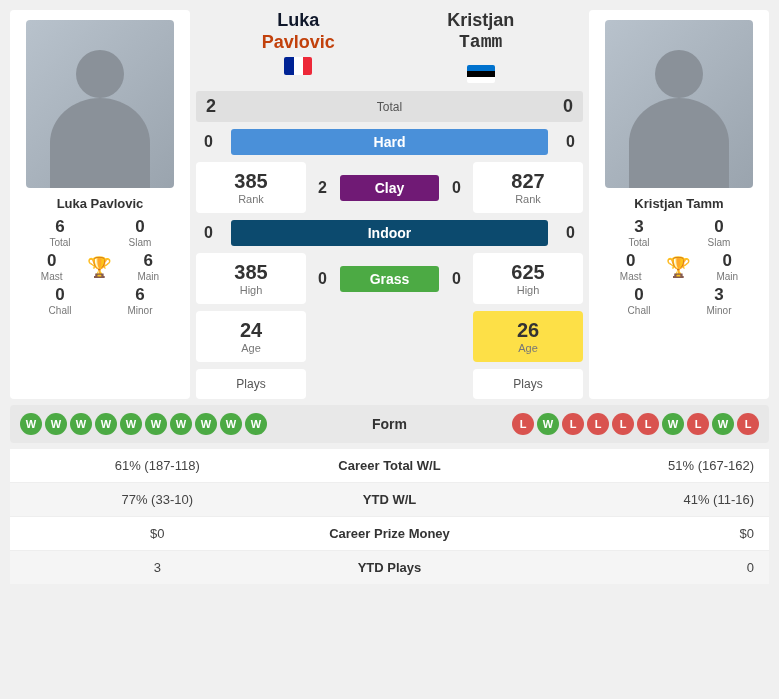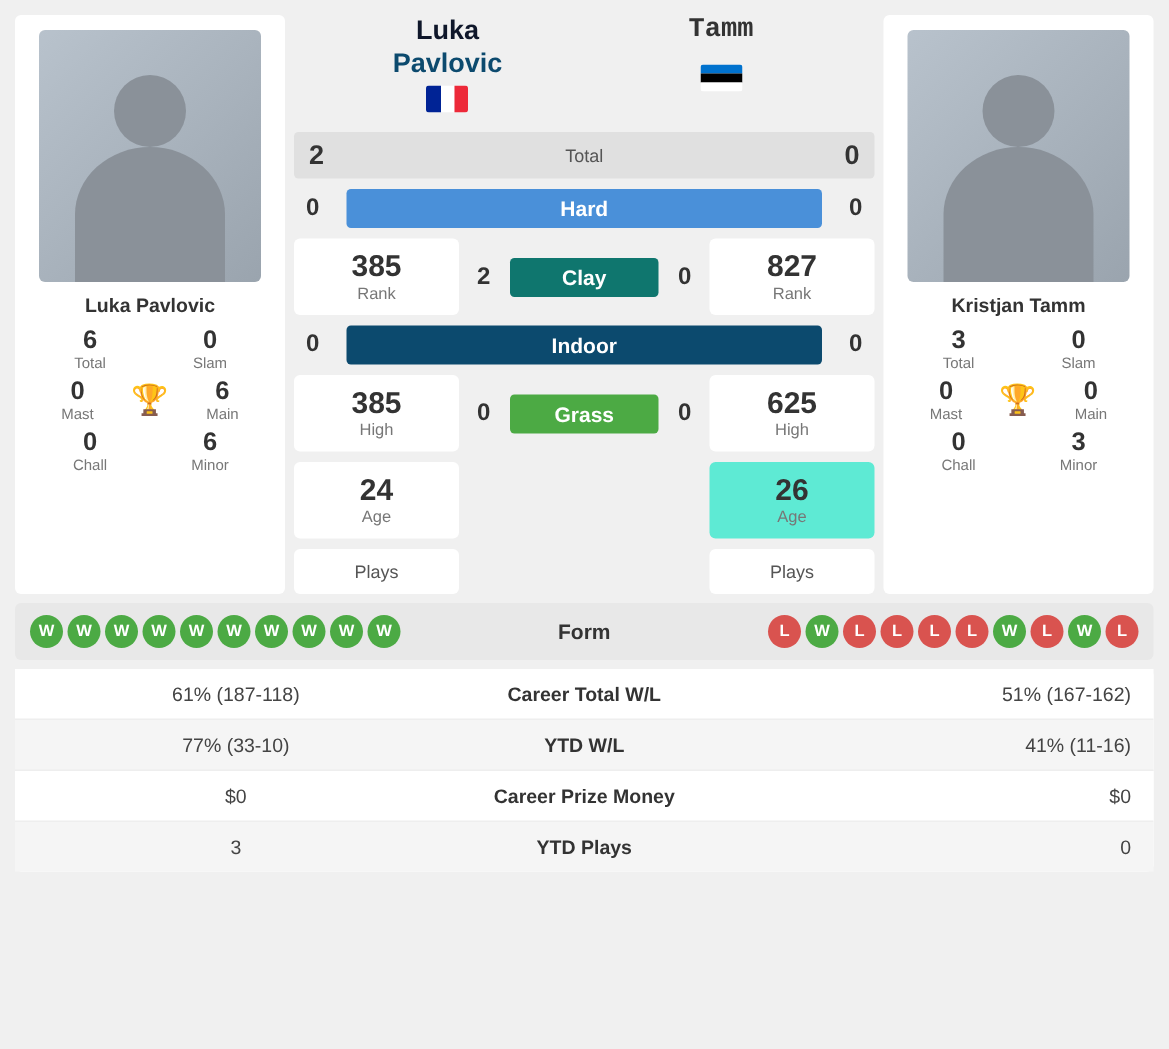--- a/index.html
+++ b/index.html
@@ -107,31 +107,32 @@
         </div>
       </div>
     </div>
 
     <div class="center-col">
 
       <div style="display:flex; justify-content:space-between; margin-bottom:4px;">
         <div style="width:0; flex:1;"></div>
         <div style="text-align:center; flex:0 0 160px;">
           <div style="font-size:18px; font-weight:bold; color:#0f172a; line-height:1.2;">Luka</div>
-          <div style="font-size:18px; font-weight:bold; color:#0c4a6e; line-height:1.2;">Pavlovic</div>
+          <div style="font-size:18px; font-weight:bold; color:#c2410c; line-height:1.2;">Pavlovic</div>
           <div style="margin-top:4px;">
             <span class="flag-fr">
               <span class="flag-fr-blue"></span>
               <span class="flag-fr-white"></span>
               <span class="flag-fr-red"></span>
             </span>
           </div>
         </div>
         <div style="flex:1;"></div>
         <div style="text-align:center; flex:0 0 160px;">
+          <div style="font-size:18px; font-weight:bold; color:#333; line-height:1.2;">Kristjan</div>
           <div style="font-size:18px; font-weight:bold; color:#333; line-height:1.2;font-family:Liberation Mono, monospace;">Tamm</div>
           <div style="margin-top:4px;">
             <span class="flag-ee">
               <span class="flag-ee-blue"></span>
               <span class="flag-ee-black"></span>
               <span class="flag-ee-white"></span>
             </span>
           </div>
         </div>
         <div style="flex:1;"></div>
@@ -152,21 +153,21 @@
       <div style="display:flex; gap:4px; margin-bottom:3px;">
 
         <div style="background:white; border-radius:4px; padding:8px 10px; text-align:center; flex:0 0 110px;">
           <div style="font-size:20px; font-weight:bold; color:#333;">385</div>
           <div style="font-size:11px; color:#777;">Rank</div>
         </div>
 
         <div style="display:flex; flex-direction:column; flex:1; justify-content:center;">
           <div style="display:flex; align-items:center; justify-content:space-between;">
             <span style="font-size:16px; font-weight:bold; color:#333; width:25px; text-align:center;">2</span>
-            <div style="background:#0f766e; border-radius:3px; color:white; font-size:14px; font-weight:bold; text-align:center; flex:1; margin:0 5px; padding:5px 0;">Clay</div>
+            <div style="background:#701a75; border-radius:3px; color:white; font-size:14px; font-weight:bold; text-align:center; flex:1; margin:0 5px; padding:5px 0;">Clay</div>
             <span style="font-size:16px; font-weight:bold; color:#333; width:25px; text-align:center;">0</span>
           </div>
         </div>
 
         <div style="background:white; border-radius:4px; padding:8px 10px; text-align:center; flex:0 0 110px;">
           <div style="font-size:20px; font-weight:bold; color:#333;">827</div>
           <div style="font-size:11px; color:#777;">Rank</div>
         </div>
       </div>
 
@@ -196,21 +197,21 @@
           <div style="font-size:11px; color:#777;">High</div>
         </div>
       </div>
 
       <div style="display:flex; gap:4px; margin-bottom:3px;">
         <div style="background:white; border-radius:4px; padding:8px 10px; text-align:center; flex:0 0 110px;">
           <div style="font-size:20px; font-weight:bold; color:#333;">24</div>
           <div style="font-size:11px; color:#777;">Age</div>
         </div>
         <div style="flex:1;"></div>
-        <div style="background:#5eead4; border-radius:4px; padding:8px 8px; text-align:center; flex:0 0 110px;">
+        <div style="background:#fde047; border-radius:4px; padding:8px 8px; text-align:center; flex:0 0 110px;">
           <div style="font-size:20px; font-weight:bold; color:#333;">26</div>
           <div style="font-size:11px; color:#777;">Age</div>
         </div>
       </div>
 
       <div style="display:flex; gap:4px;">
         <div style="background:white; border-radius:4px; padding:8px 10px; text-align:center; flex:0 0 110px;">
           <div style="font-size:12px; color:#555;">Plays</div>
         </div>
         <div style="flex:1;"></div>

